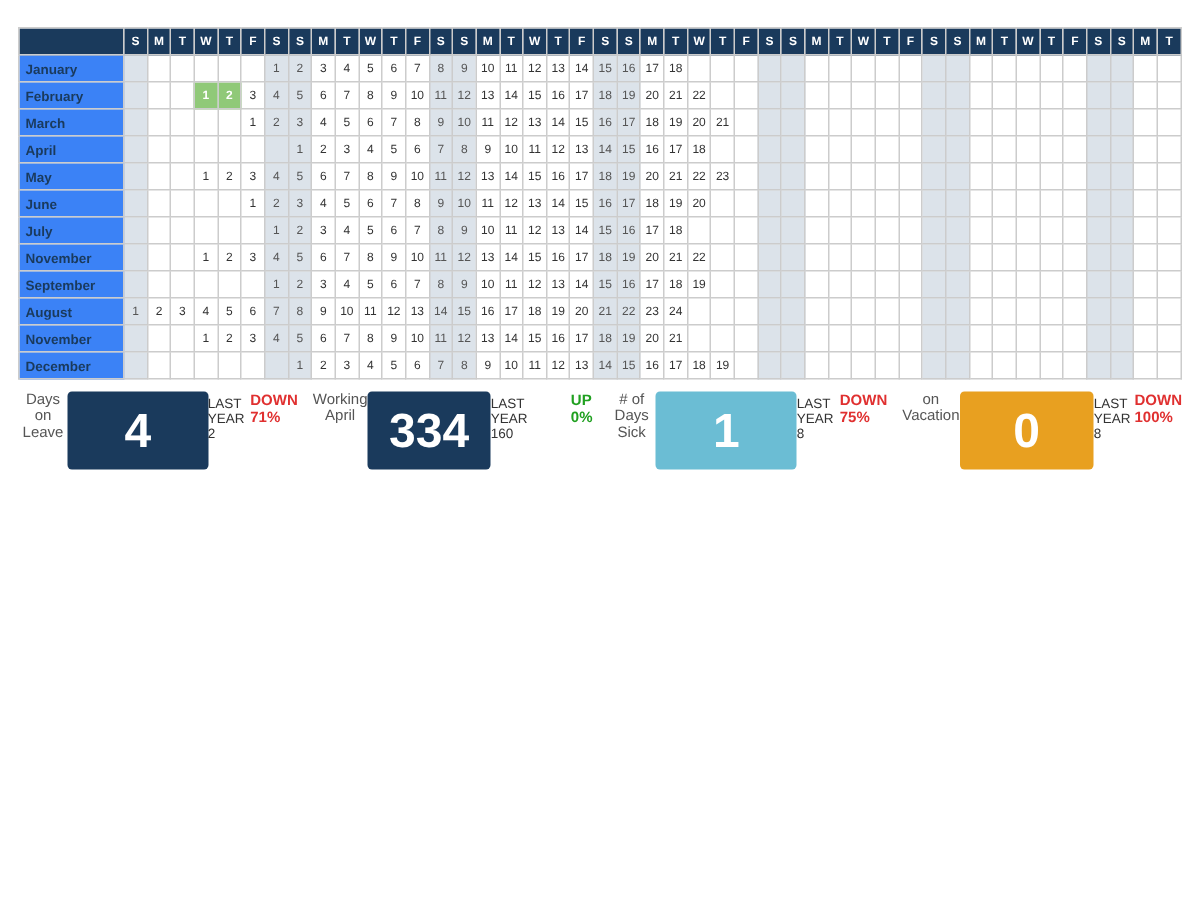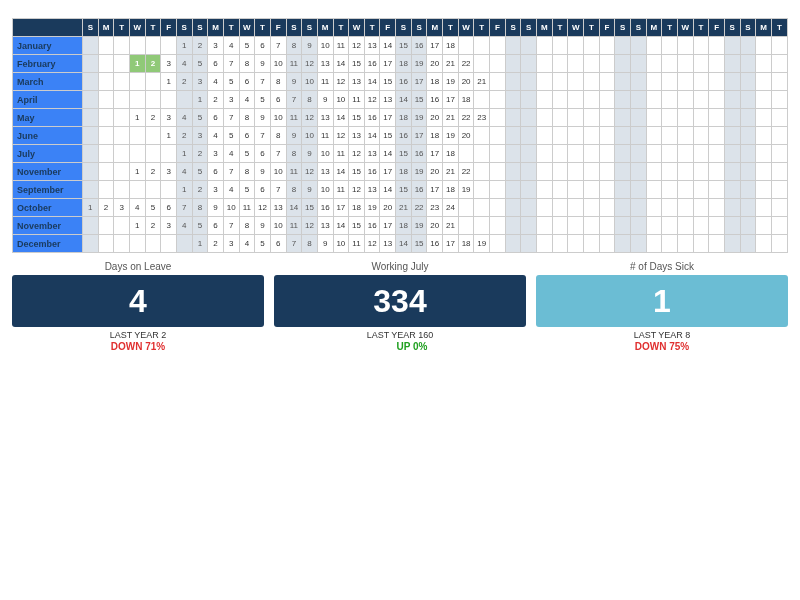--- a/index.html
+++ b/index.html
@@ -83,22 +83,21 @@
       letter-spacing: 2px;
       margin-bottom: 6px;
     }
     .stats-row {
       display: flex;
       gap: 10px;
     }
     .stat-card {
       flex: 1;
       display: flex;
-      flex-direction: column;
-      align-items: center;
+      flex-direction: row;
     }
     .stat-label {
       font-size: 10px;
       color: #555;
       margin-bottom: 3px;
       text-align: center;
     }
     .stat-box {
       width: 100%;
       height: 52px;
@@ -611,21 +610,21 @@
           <td class="day-cell"></td>
           <td class="day-cell"></td>
           <td class="day-cell"></td>
           <td class="day-cell"></td>
           <td class="day-cell dark-col"></td>
           <td class="day-cell dark-col"></td>
           <td class="day-cell"></td>
           <td class="day-cell"></td>
         </tr>
         <tr>
-          <td class="month-name-cell">October</td>
+          <td class="month-name-cell">August</td>
           <td class="day-cell dark-col">1</td>
           <td class="day-cell">2</td>
           <td class="day-cell">3</td>
           <td class="day-cell">4</td>
           <td class="day-cell">5</td>
           <td class="day-cell">6</td>
           <td class="day-cell dark-col">7</td>
           <td class="day-cell dark-col">8</td>
           <td class="day-cell">9</td>
           <td class="day-cell">10</td>
@@ -767,26 +766,32 @@
   <div class="stats-section">
     <div class="stats-title"></div>
     <div class="stats-row" id="stats-row">
         <div class="stat-card">
     <div class="stat-label">Days on Leave</div>
     <div class="stat-box dark">4</div>
     <div class="stat-last-year">LAST YEAR  2</div>
     <div class="stat-change down">DOWN 71%</div>
   </div>
         <div class="stat-card">
-    <div class="stat-label">Working July</div>
+    <div class="stat-label">Working April</div>
     <div class="stat-box dark">334</div>
     <div class="stat-last-year">LAST YEAR 160</div>
     <div class="stat-change up">UP 0%</div>
   </div>
         <div class="stat-card">
     <div class="stat-label"># of Days Sick</div>
     <div class="stat-box blue">1</div>
     <div class="stat-last-year">LAST YEAR 8</div>
     <div class="stat-change down">DOWN 75%</div>
   </div>
+        <div class="stat-card">
+    <div class="stat-label">on Vacation</div>
+    <div class="stat-box orange">0</div>
+    <div class="stat-last-year">LAST YEAR 8</div>
+    <div class="stat-change down">DOWN 100%</div>
+  </div>
       </div>
   </div>
 </div>
 
 </body></html>

